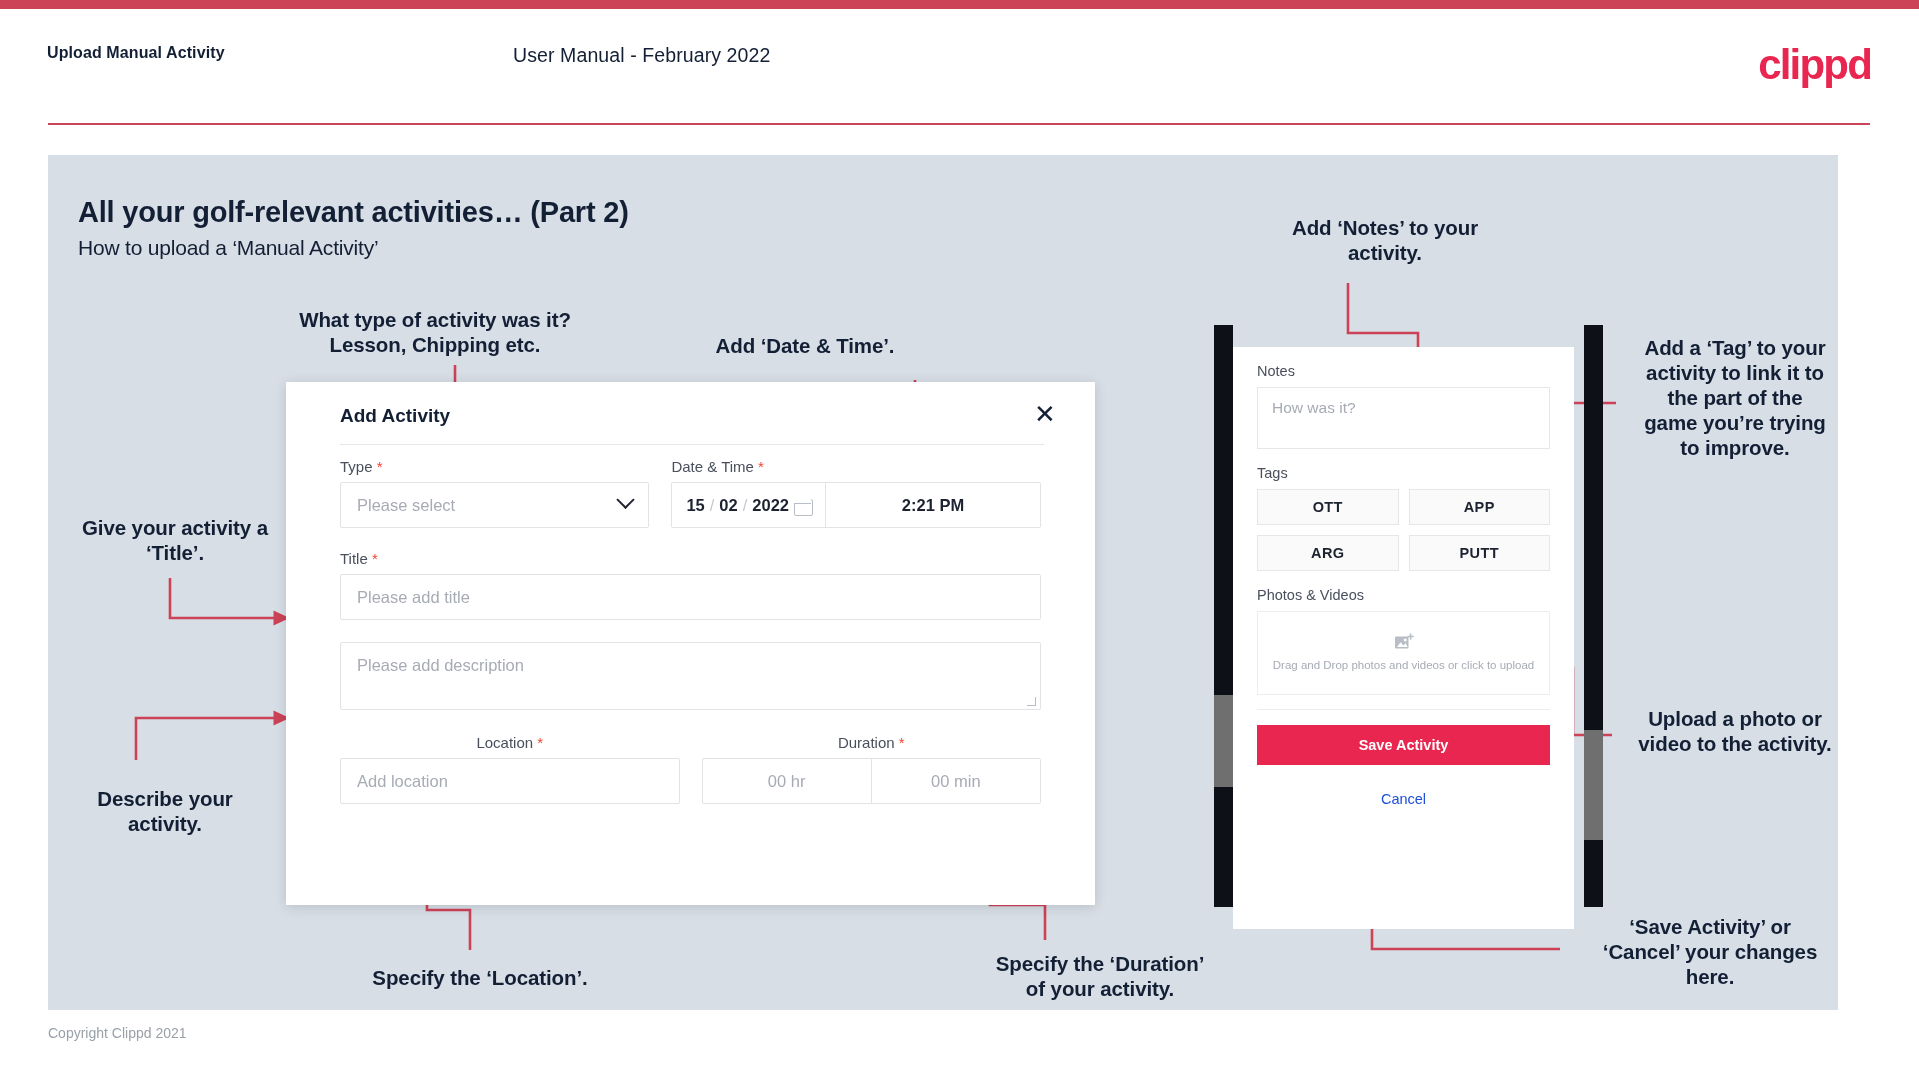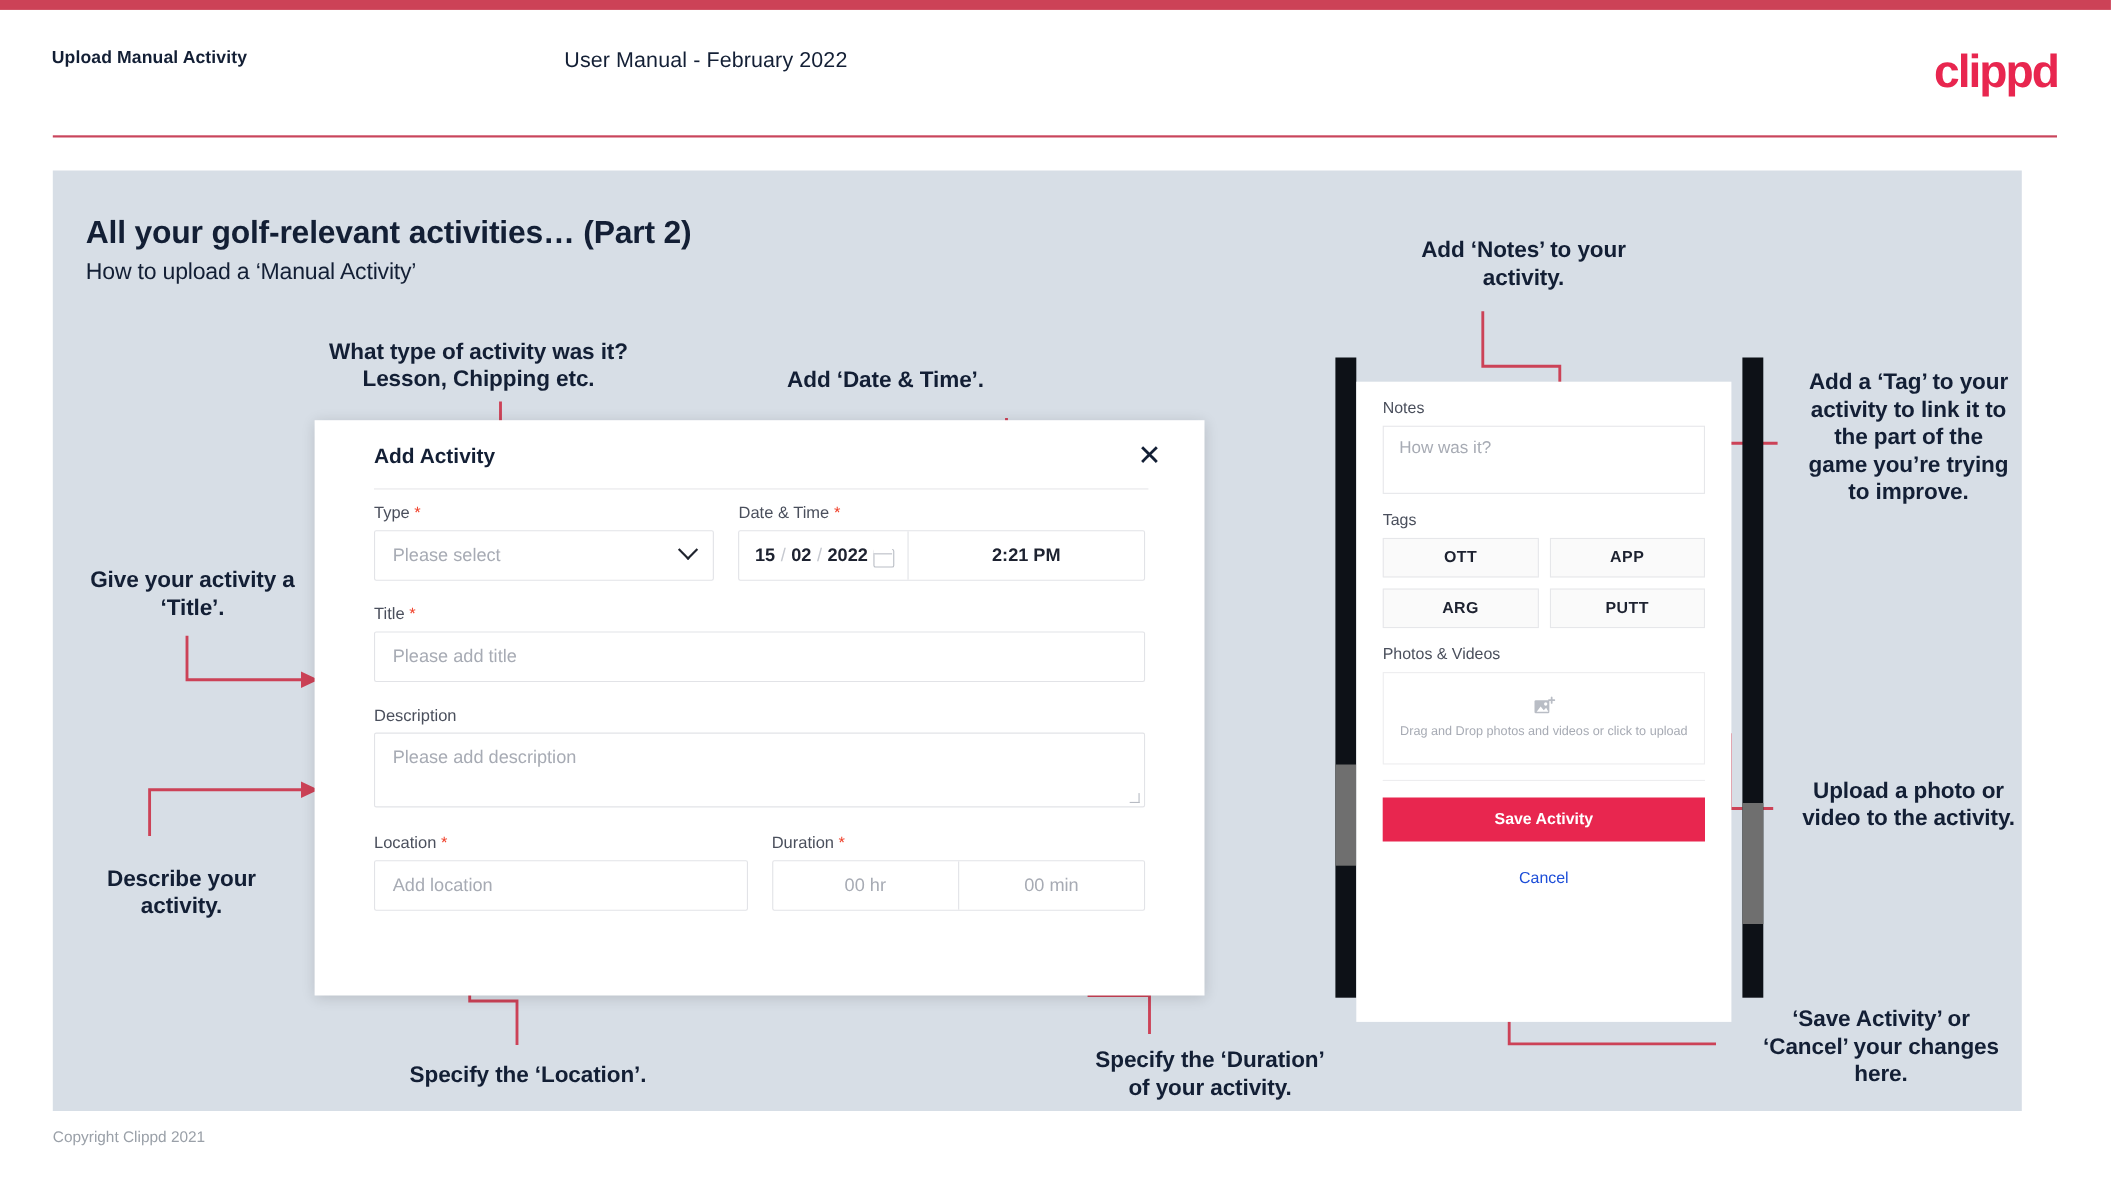--- a/index.html
+++ b/index.html
@@ -306,28 +306,27 @@
         <div class="fld-label">
           <span>Title</span>
           <span class="req">*</span>
         </div>
         <div class="input">
           <span>Please add title</span>
         </div>
       </div>
 
       <div class="row" style="padding:22px 54px 0 54px;">
-        <div class="fld-label">Description</div>
         <div class="input tall">
           <span>Please add description</span>
           <span class="resize-grip"></span>
         </div>
       </div>
 
-      <div class="row" style="padding:24px 54px 18px 54px;">
+      <div class="row" style="padding:24px 54px 18px 54px;text-align:center;">
         <div style="display:flex; gap:22px;">
           <div style="width:375px;">
             <div class="fld-label">
               <span>Location</span>
               <span class="req">*</span>
             </div>
             <div class="input">
               <span>Add location</span>
             </div>
           </div>

